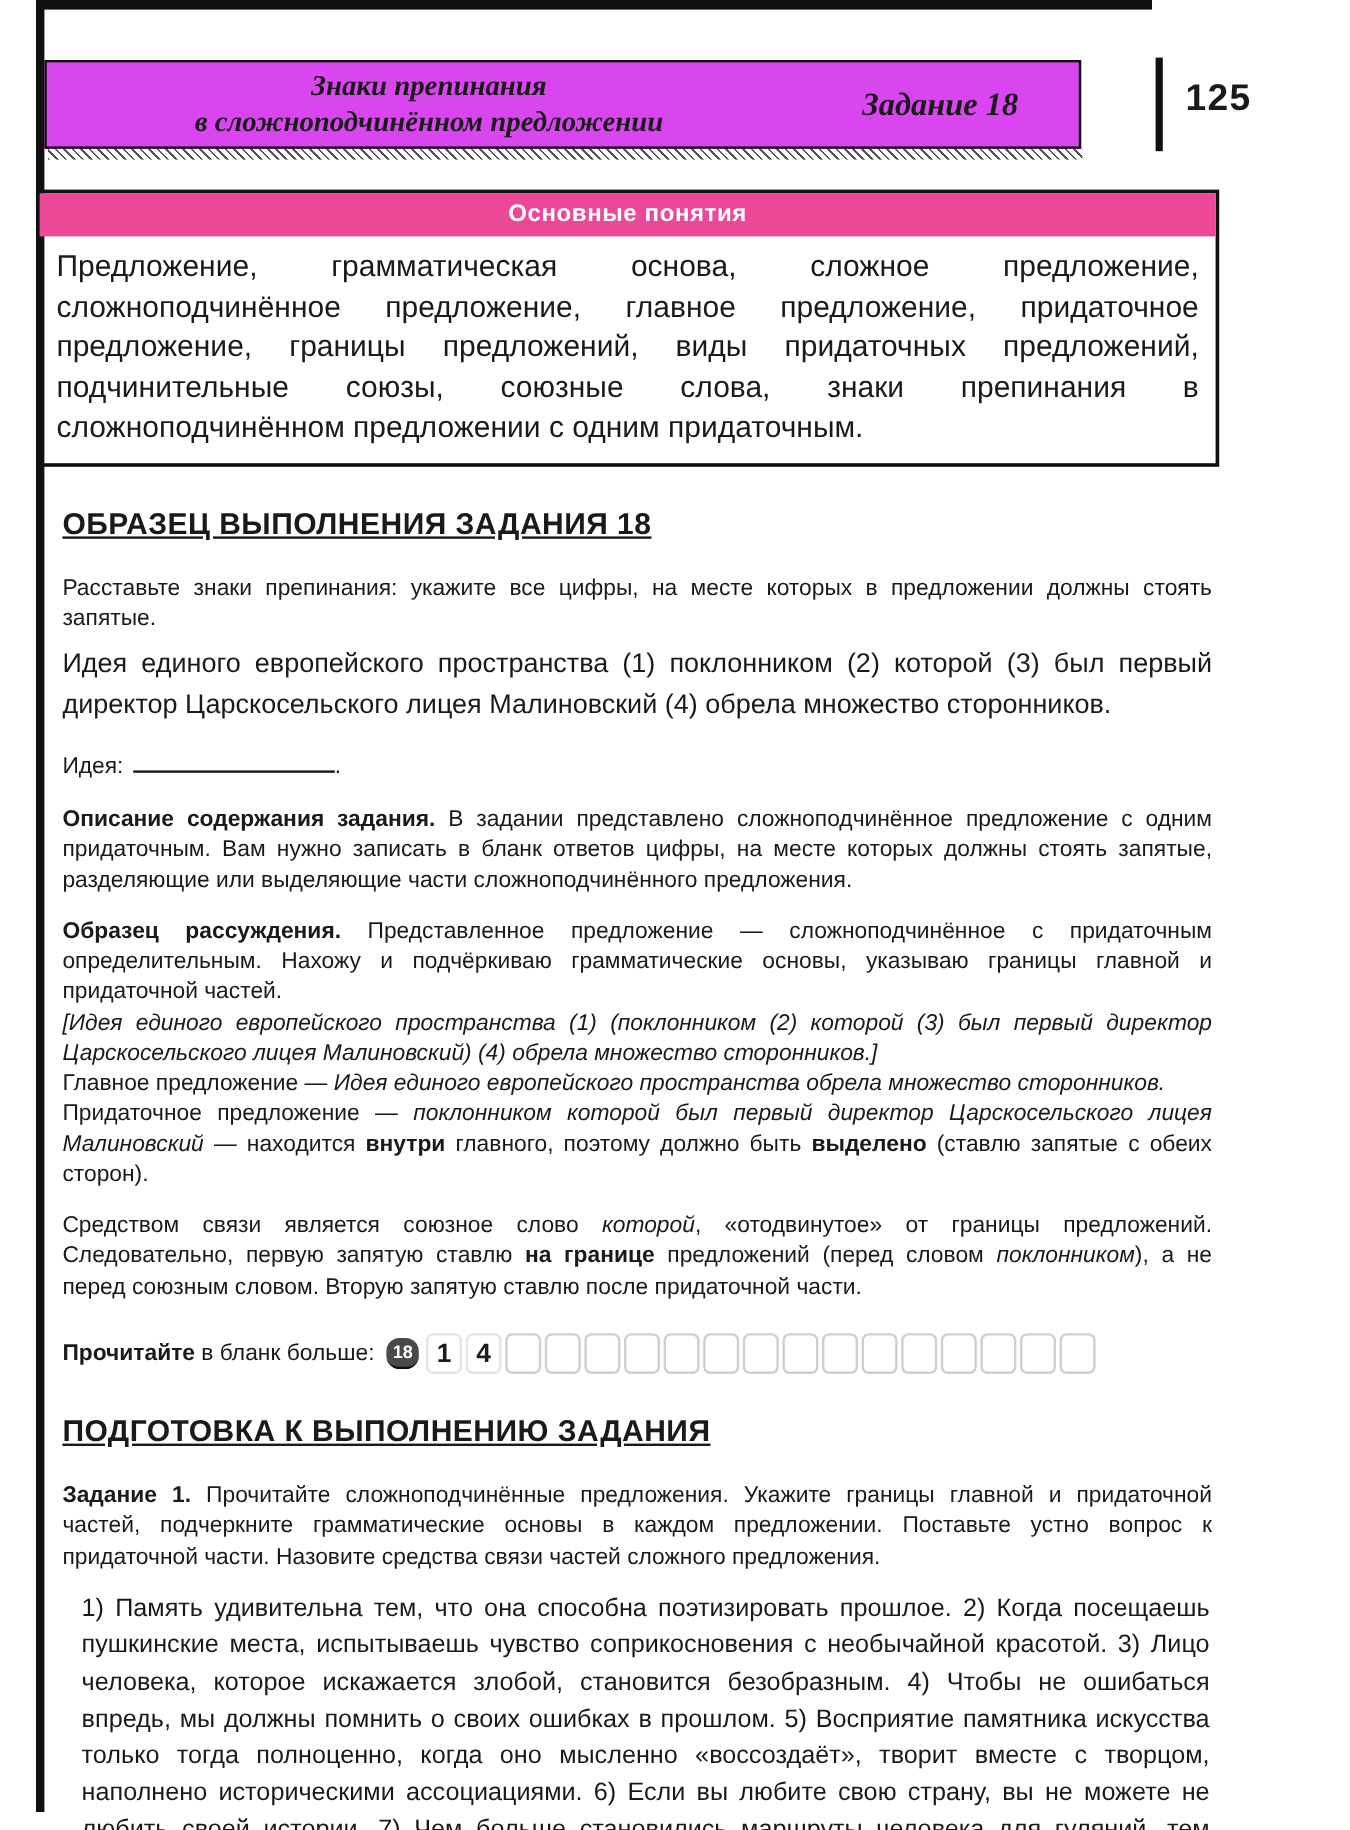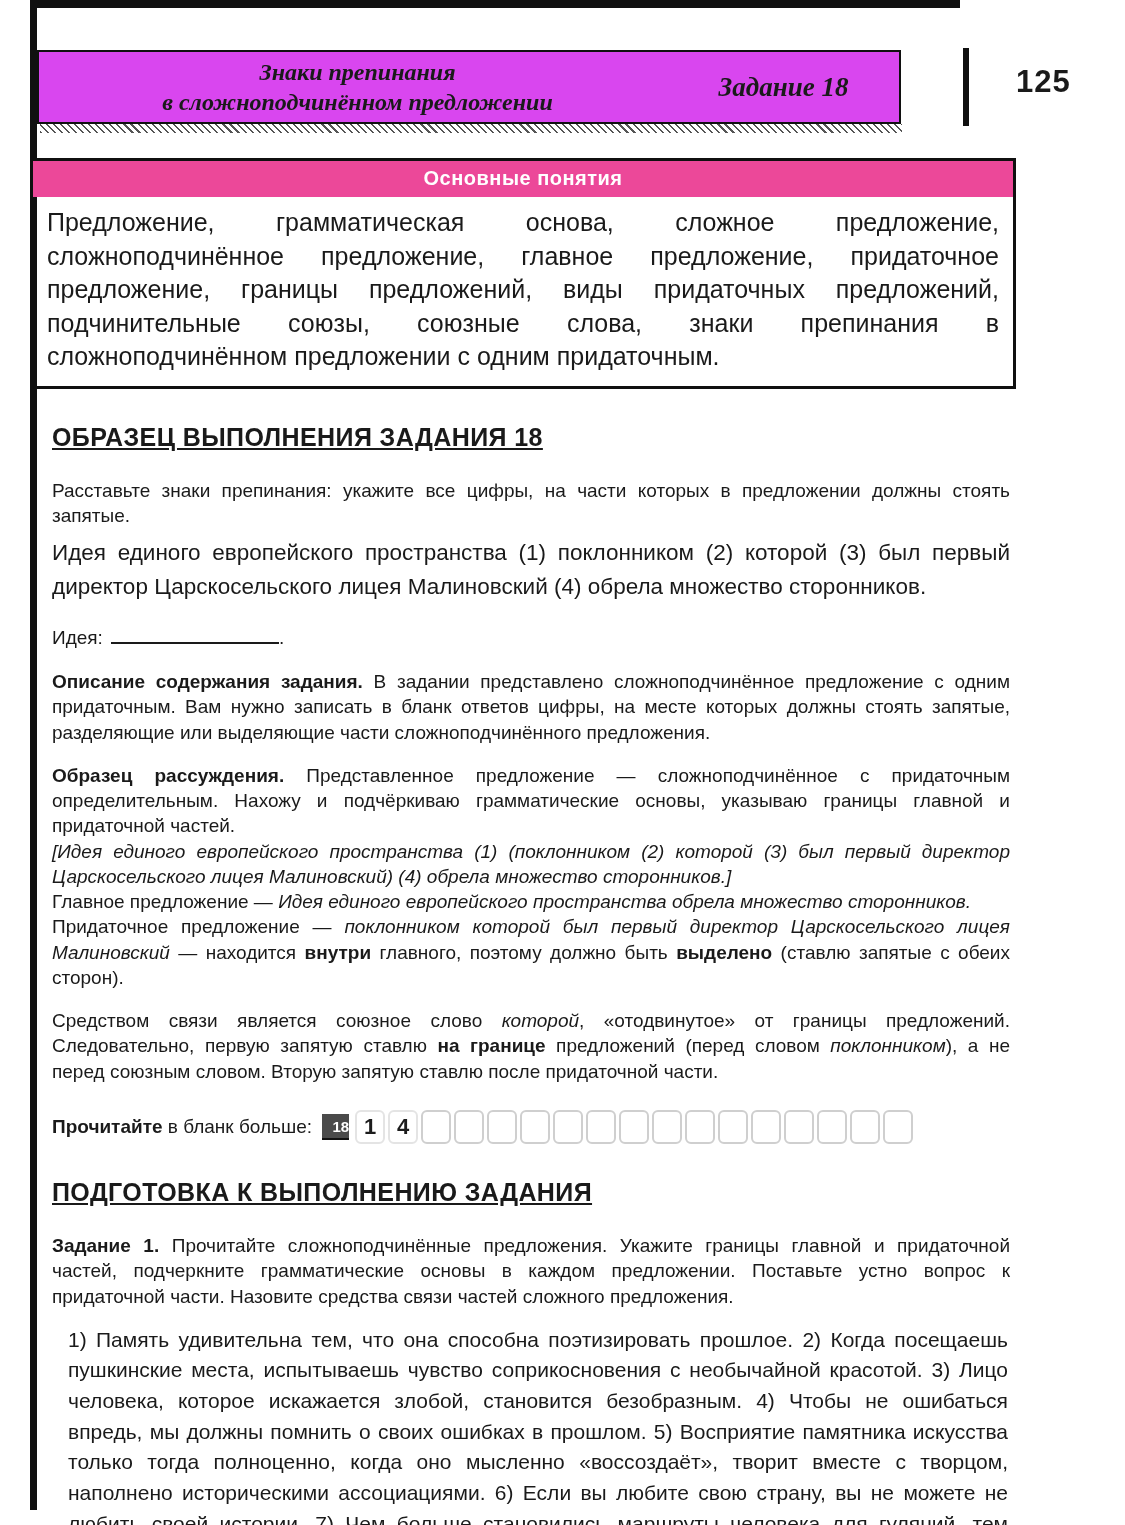--- a/index.html
+++ b/index.html
@@ -33,21 +33,21 @@
     font-family:"Liberation Serif",serif;
     font-style:italic;font-weight:bold;font-size:27px;
     padding-right:8px;
   }
   .hatch{
     position:absolute;left:40px;top:124px;width:862px;height:9px;
     background:repeating-linear-gradient(45deg,#2a2a2a 0 1.5px,transparent 1.5px 5px);
     opacity:.8;
   }
   .pgdivider{position:absolute;left:963px;top:48px;width:6px;height:78px;background:#101010;}
-  .pagenum{position:absolute;left:988px;top:64px;font-size:31px;font-weight:bold;letter-spacing:1px;margin-left:28px;}
+  .pagenum{position:absolute;left:988px;top:64px;font-size:31px;font-weight:bold;letter-spacing:1px;}
 
   .content{position:absolute;left:30px;top:158px;width:986px;}
 
   
   .concepts{border:3px solid #101010;}
   .concepts-bar{
     background:#ec4899;color:#ffffff;
     font-weight:bold;font-size:20px;text-align:center;
     padding:6px 0 7px 0;letter-spacing:.5px;
   }
@@ -76,23 +76,24 @@
   .tight{margin-top:0;}
 
   span.b{font-weight:bold;}
   span.i{font-style:italic;}
 
   
   .record-row{display:flex;align-items:center;margin-top:26px;}
   .record-label{font-size:19px;white-space:nowrap;}
   .blank-label{
     display:inline-block;background:#4a4a4a;color:#fff;
-    font-size:15px;font-weight:bold;text-align:right;
+    font-size:15px;font-weight:bold;text-align:center;
     min-width:27px;padding:4px 0 3px 0;margin:0 6px 0 10px;
     border-bottom:2px solid #101010;
+    border-radius:11px;
   }
   .cells{display:flex;align-items:center;}
   .cell{
     width:26px;height:30px;margin-right:3px;
     border:2px solid #cfcfcf;border-radius:6px;
     display:flex;align-items:center;justify-content:center;
     font-size:22px;font-weight:bold;color:#1c1c1c;
     background:#fff;
   }
   .cell.filled{border-color:#e4e4e4;}
@@ -127,21 +128,21 @@
 
     <div class="concepts">
       <div class="concepts-bar">Основные понятия</div>
       <div class="concepts-body">Предложение, грамматическая основа, сложное предложение, сложноподчинённое предложение, главное предложение, придаточное предложение, границы предложений, виды придаточных предложений, подчинительные союзы, союзные слова, знаки препинания в сложноподчинённом предложении с одним придаточным.</div>
     </div>
 
     <div class="inner">
 
       <h2 class="sect">ОБРАЗЕЦ ВЫПОЛНЕНИЯ ЗАДАНИЯ 18</h2>
 
-      <p class="para instruction">Расставьте знаки препинания: укажите все цифры, на части которых в предложении должны стоять запятые.</p>
+      <p class="para instruction">Расставьте знаки препинания: укажите все цифры, на месте которых в предложении должны стоять запятые.</p>
 
       <p class="sentence">Идея единого европейского пространства (1) поклонником (2) которой (3) был первый директор Царскосельского лицея Малиновский (4) обрела множество сторонников.</p>
 
       <p class="answer-line">
         <span>Идея:</span><span class="answer-blank"></span><span>.</span>
       </p>
 
       <p class="para desc"><span class="b">Описание содержания задания. </span><span>В задании представлено сложноподчинённое предложение с одним придаточным. Вам нужно записать в бланк ответов цифры, на месте которых должны стоять запятые, разделяющие или выделяющие части сложноподчинённого предложения.</span></p>
 
       <p class="para reason1"><span class="b">Образец рассуждения. </span><span>Представленное предложение — сложноподчинённое с придаточным определительным. Нахожу и подчёркиваю грамматические основы, указываю границы главной и придаточной частей.</span></p>

